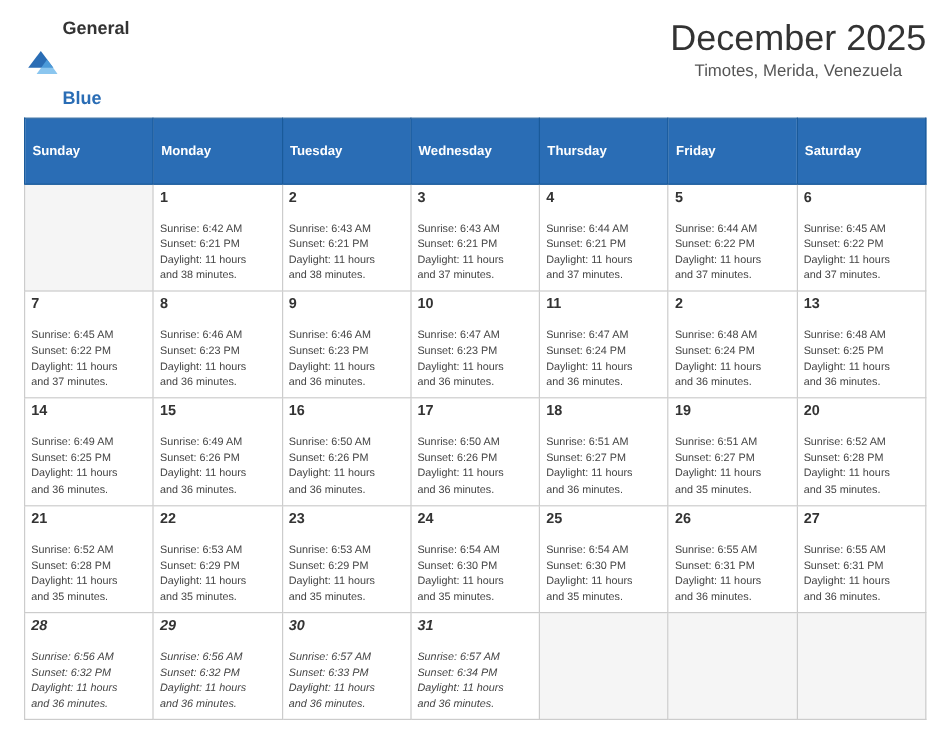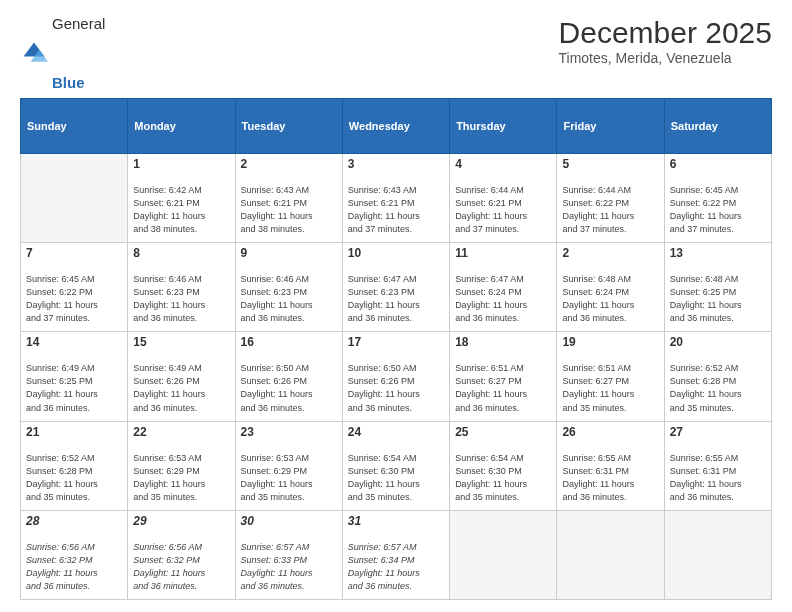--- a/index.html
+++ b/index.html
@@ -28,35 +28,35 @@
       align-items: center;
       gap: 4px;
     }
     .logo-text {
       display: flex;
       flex-direction: column;
       line-height: 1;
     }
     .logo-general {
       font-size: 15px;
-      font-weight: normal;
+      font-weight: bold;
       color: #333;
     }
     .logo-blue {
       font-size: 15px;
       font-weight: bold;
       color: #2a6db5;
       margin-top: 44px;
     }
     .logo-icon {
       width: 28px;
       height: 28px;
     }
     .title-area {
-      text-align: left;
+      text-align: center;
     }
     .month-title {
       font-size: 30px;
       font-weight: normal;
       color: #333;
     }
     .location {
       font-size: 14px;
       color: #555;
     }

